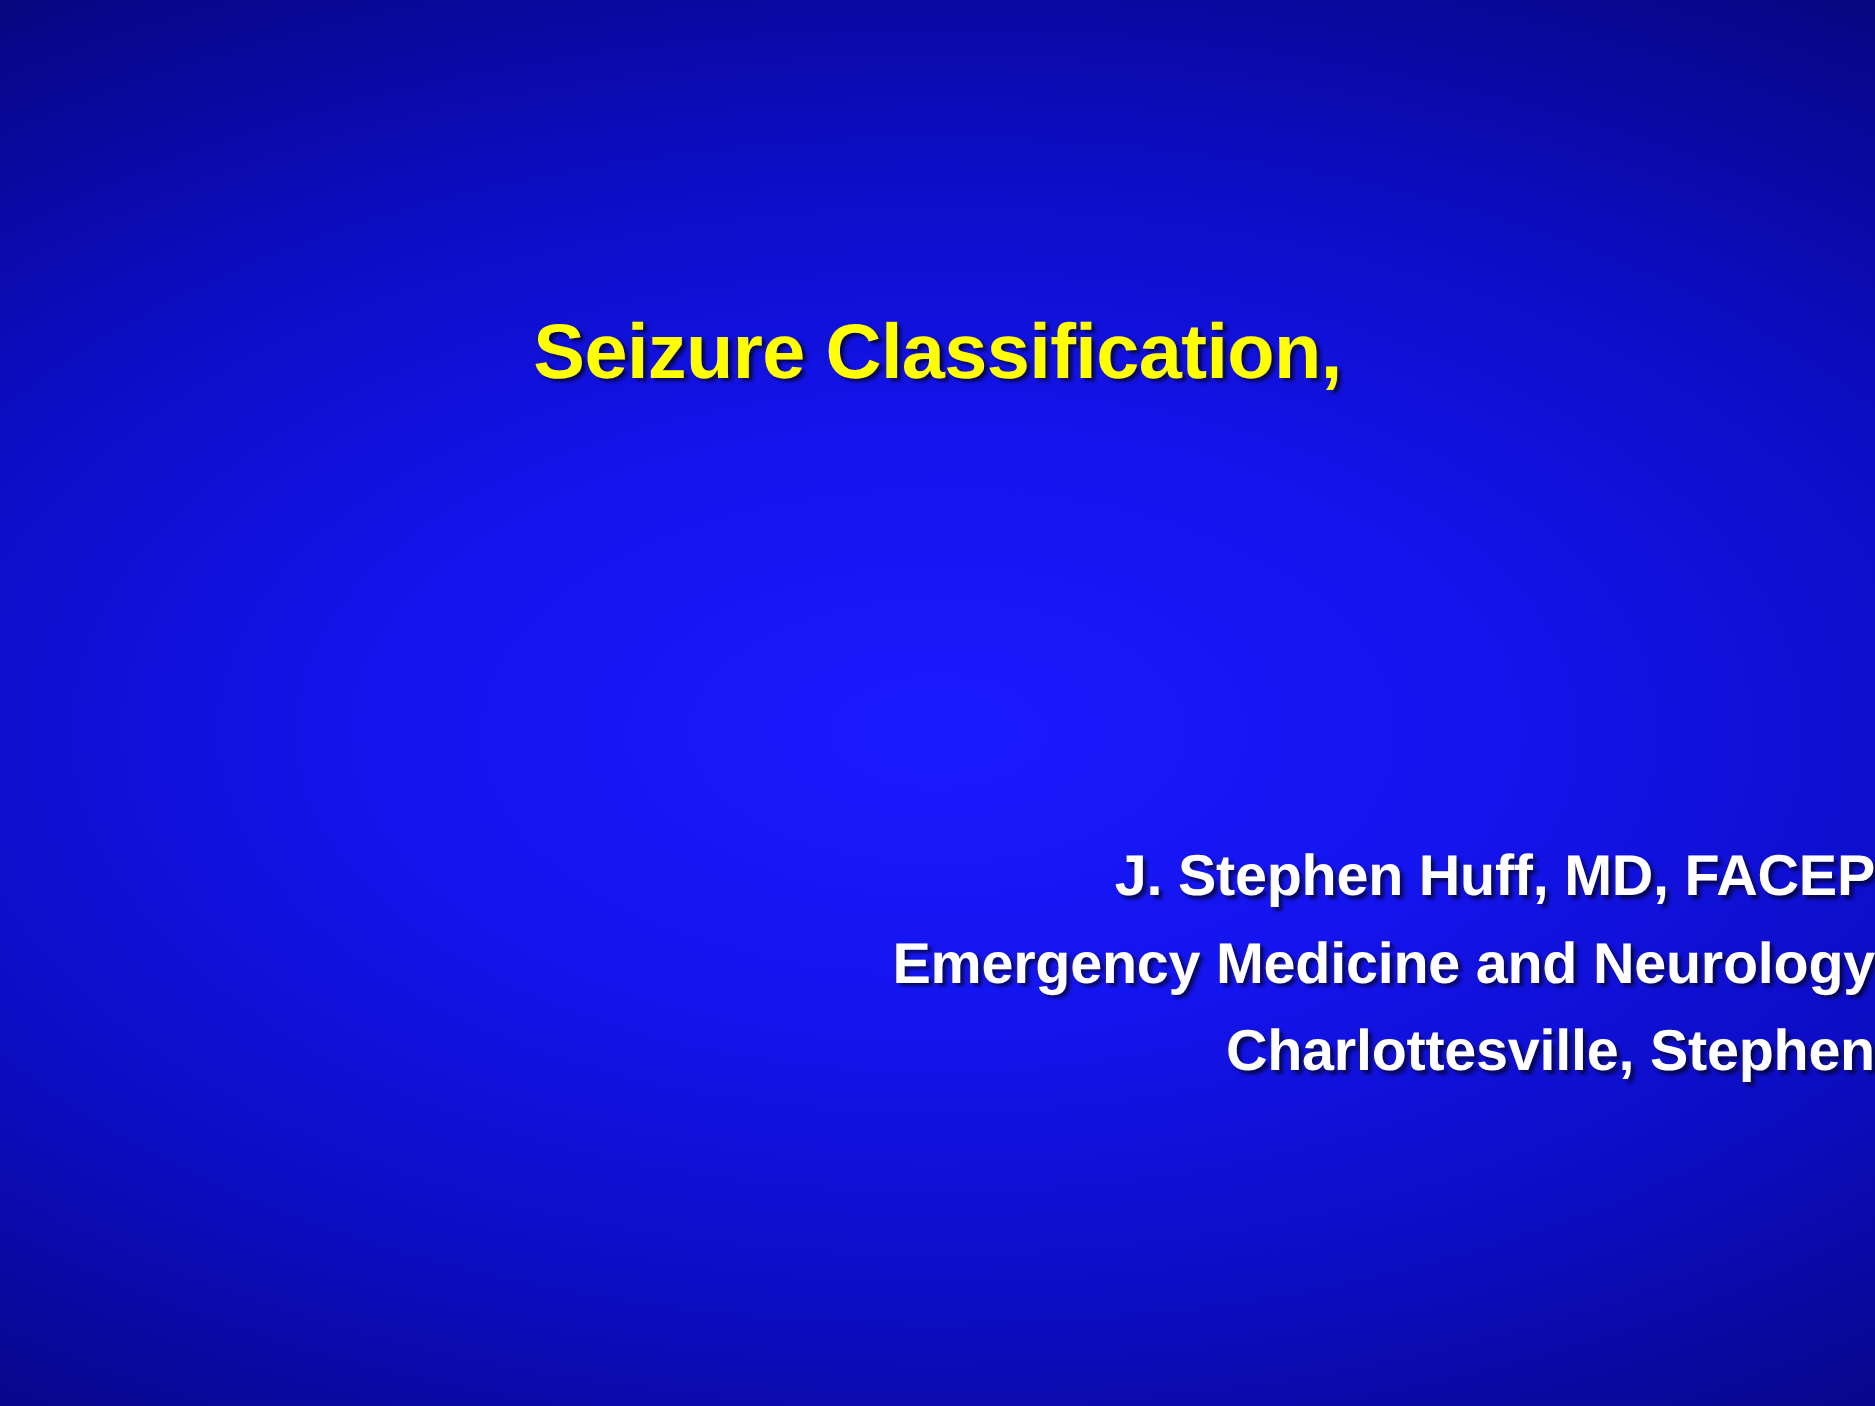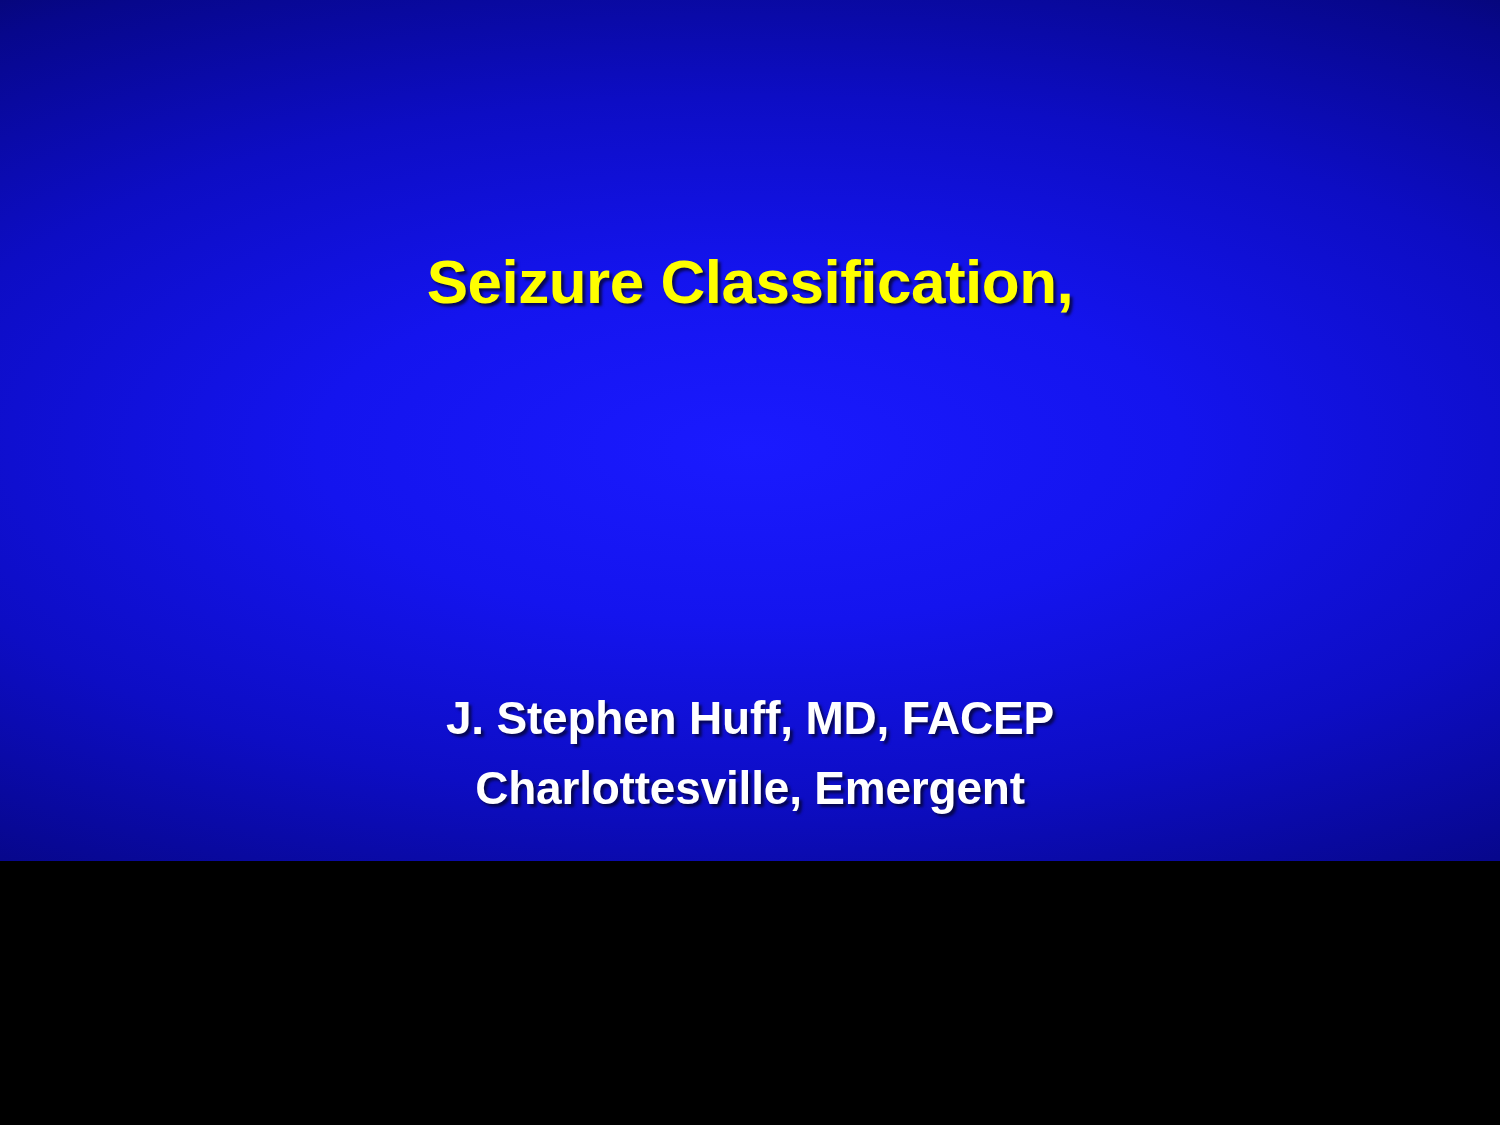--- a/index.html
+++ b/index.html
@@ -3,21 +3,21 @@
 <meta charset="utf-8">
 <style>
   html, body {
     margin: 0;
     padding: 0;
     background: #000000;
   }
   .slide {
     position: relative;
     width: 1500px;
-    height: 861px;
+    height: 1125px;
     overflow: hidden;
     background:
       radial-gradient(ellipse 120% 85% at 50% 52%, #1a1aff 0%, #1414ee 24%, #0d0dc4 48%, #07078c 70%, #03034a 88%, #010118 100%);
     font-family: "Liberation Sans", sans-serif;
     box-sizing: border-box;
   }
   .title-block {
     position: absolute;
     top: 238px;
     left: 0;
@@ -28,24 +28,24 @@
     color: #ffff00;
     font-size: 62px;
     font-weight: bold;
     line-height: 1.42;
     letter-spacing: -0.5px;
     text-shadow: 3px 3px 3px rgba(0,0,0,0.65);
     white-space: nowrap;
   }
   .byline-block {
     position: absolute;
-    top: 684px;
+    top: 666px;
     left: 0;
     width: 100%;
-    text-align: center;
+    text-align: right;
   }
   .byline-line {
     color: #ffffff;
     font-size: 46px;
     font-weight: bold;
     line-height: 1.52;
     letter-spacing: -0.2px;
     text-shadow: 3px 3px 3px rgba(0,0,0,0.6);
     white-space: nowrap;
   }
@@ -54,16 +54,17 @@
 <body>
 
 <div class="slide">
 
   <div class="title-block">
     <div class="title-line">Seizure Classification,</div>
   </div>
 
   <div class="byline-block">
     <div class="byline-line">J. Stephen Huff, MD, FACEP</div>
-    <div class="byline-line">Charlottesville, Emergent</div>
+    <div class="byline-line">Emergency Medicine and Neurology</div>
+    <div class="byline-line">Charlottesville, Stephen</div>
   </div>
 
 </div>
 
 </body></html>

